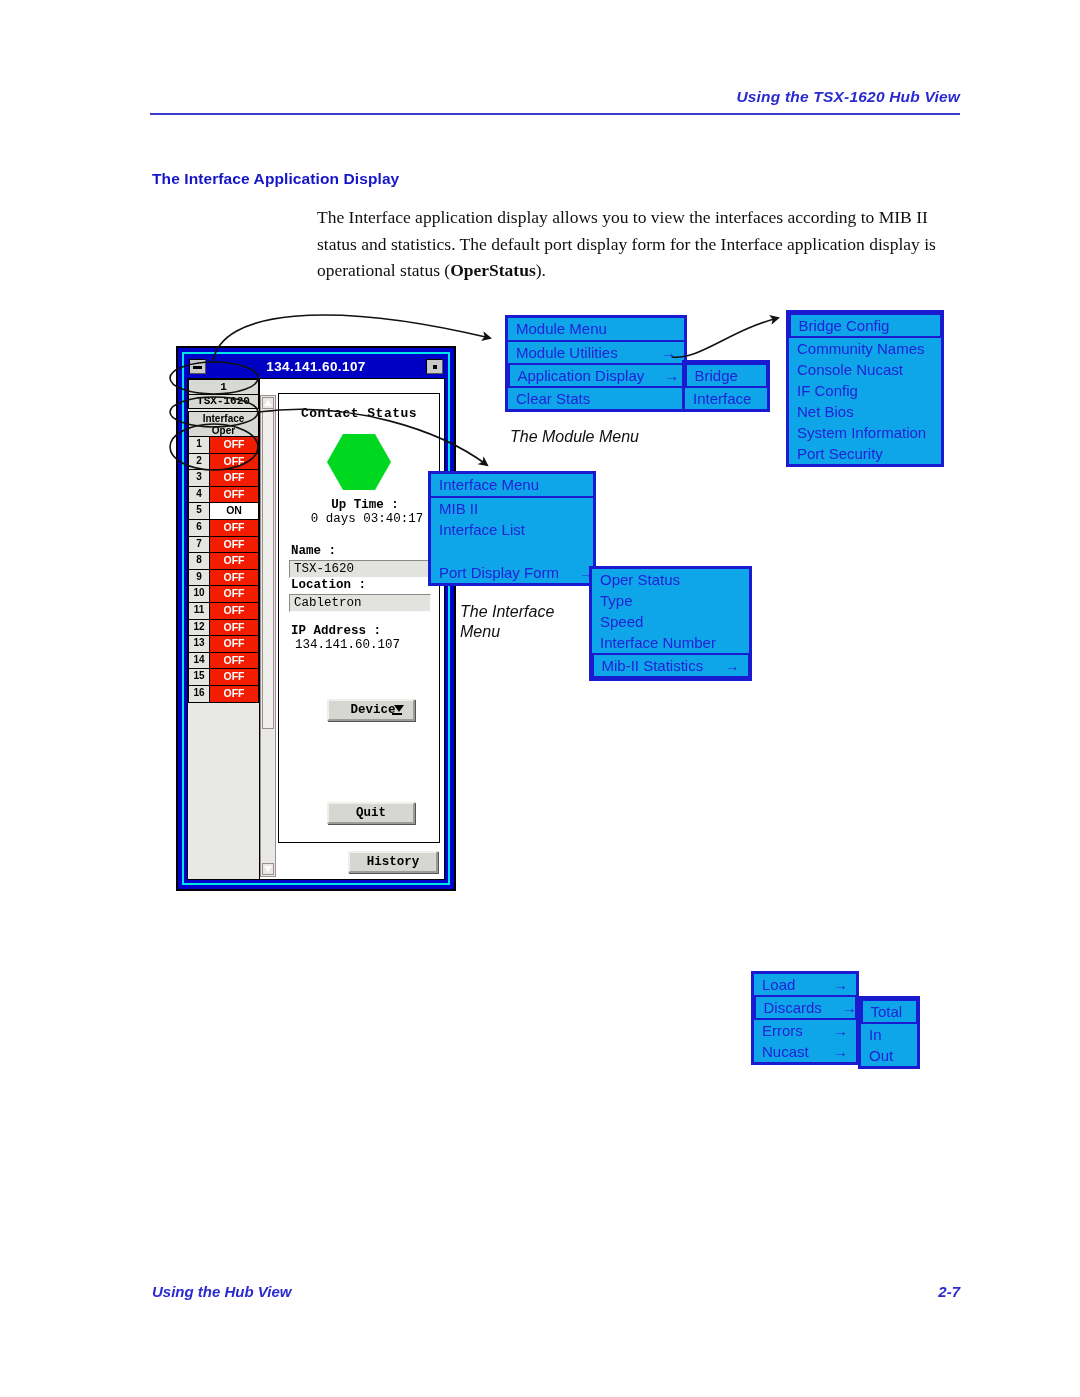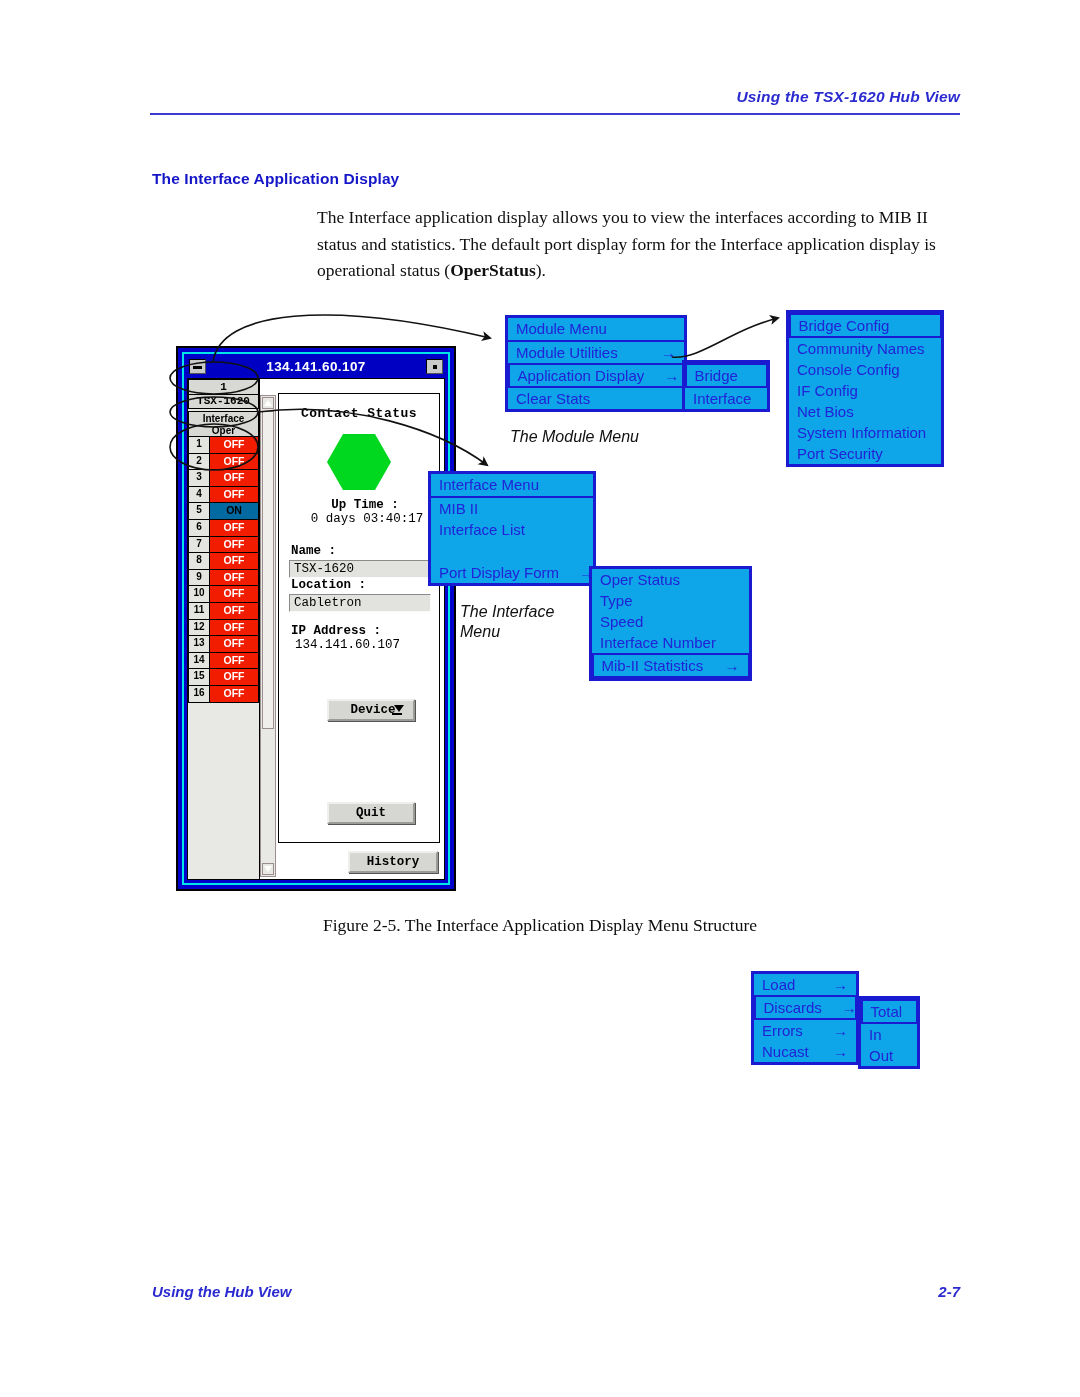--- a/index.html
+++ b/index.html
@@ -122,21 +122,21 @@
     font-family:"Liberation Sans", sans-serif;font-weight:bold;font-size:10px;
     line-height:14px;color:#000;
   }
   .port-state{
     flex:1;border:1px solid #000;border-top:none;border-left:none;
     box-sizing:border-box;text-align:center;
     font-family:"Liberation Sans", sans-serif;font-weight:bold;font-size:10.5px;
     line-height:14px;color:#ffffff;
   }
   .port-state.off{background:#f21c00;}
-  .port-state.on{background:#0369a1;color:#000;text-align:center;}
+  .port-state.on{background:#ffffff;color:#000;text-align:center;}
 
   
   .hub-scroll{
     position:absolute;left:72px;top:16px;width:16px;bottom:2px;
     background:#e8e8e4;border:1px solid #9d8f8f;box-sizing:border-box;
   }
   .sb-arrow{
     position:absolute;left:1px;width:12px;height:12px;
     border:1px solid #9d8f8f;background:#e8e8e4;box-sizing:border-box;
   }
@@ -425,21 +425,21 @@
     </div>
 
     <div class="menubox" id="modutil-submenu" style="left:786px;top:20px;width:158px;">
       <div class="mitem sel">
         <span>Bridge Config</span>
       </div>
       <div class="mitem">
         <span>Community Names</span>
       </div>
       <div class="mitem">
-        <span>Console Config</span>
+        <span>Console Nucast</span>
       </div>
       <div class="mitem">
         <span>IF Config</span>
       </div>
       <div class="mitem">
         <span>Net Bios</span>
       </div>
       <div class="mitem">
         <span>System Information</span>
       </div>
@@ -534,18 +534,17 @@
 
       <path d="M213,72 C220,20 330,10 490,48" fill="none" stroke="#111" stroke-width="1.6" marker-end="url(#ah)"></path>
 
       <path d="M258,122 C350,110 440,140 487,175" fill="none" stroke="#111" stroke-width="1.6" marker-end="url(#ah)"></path>
 
       <path d="M672,67 C700,70 730,40 778,28" fill="none" stroke="#111" stroke-width="1.6" marker-end="url(#ah)"></path>
     </svg>
 
   </div>
 
-  <div id="fig-caption">Figure 2-5.  The Interface Application Display Menu Structure</div>
 
   <div id="footer-left">Using the Hub View</div>
   <div id="footer-right">2-7</div>
 
 </div>
 
 </body></html>

